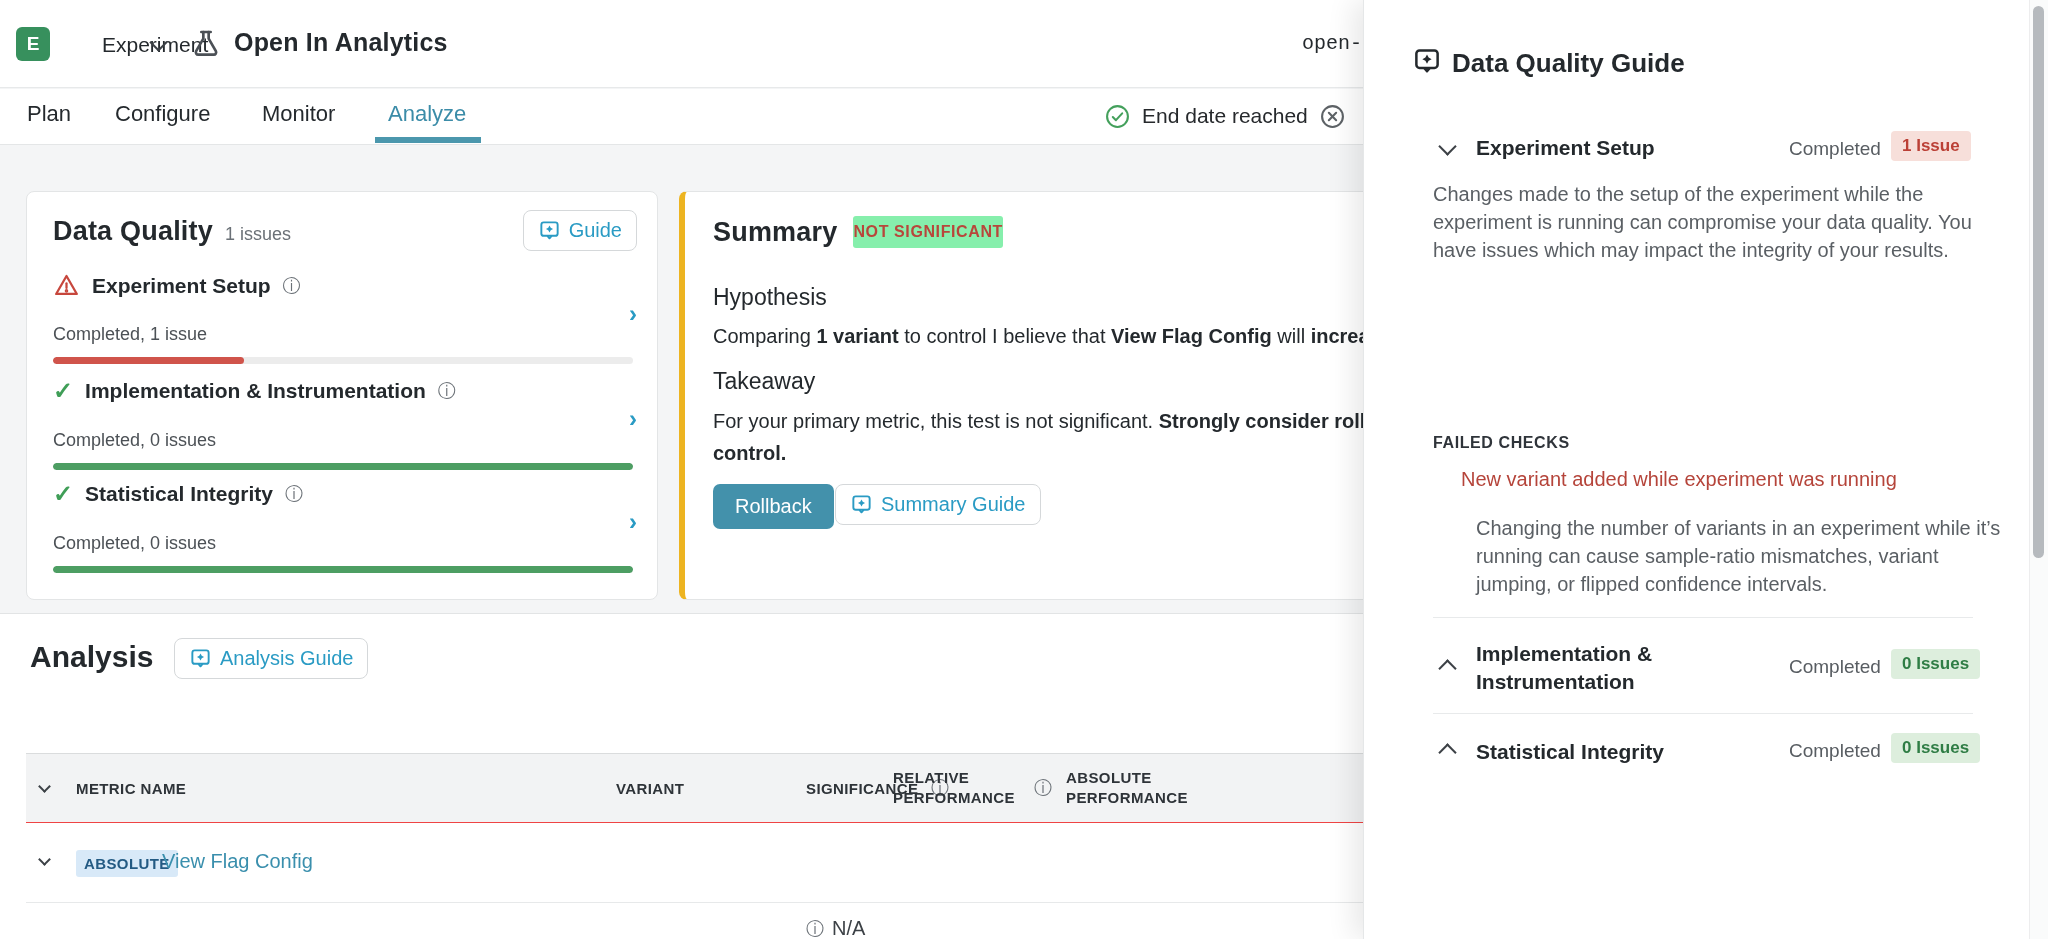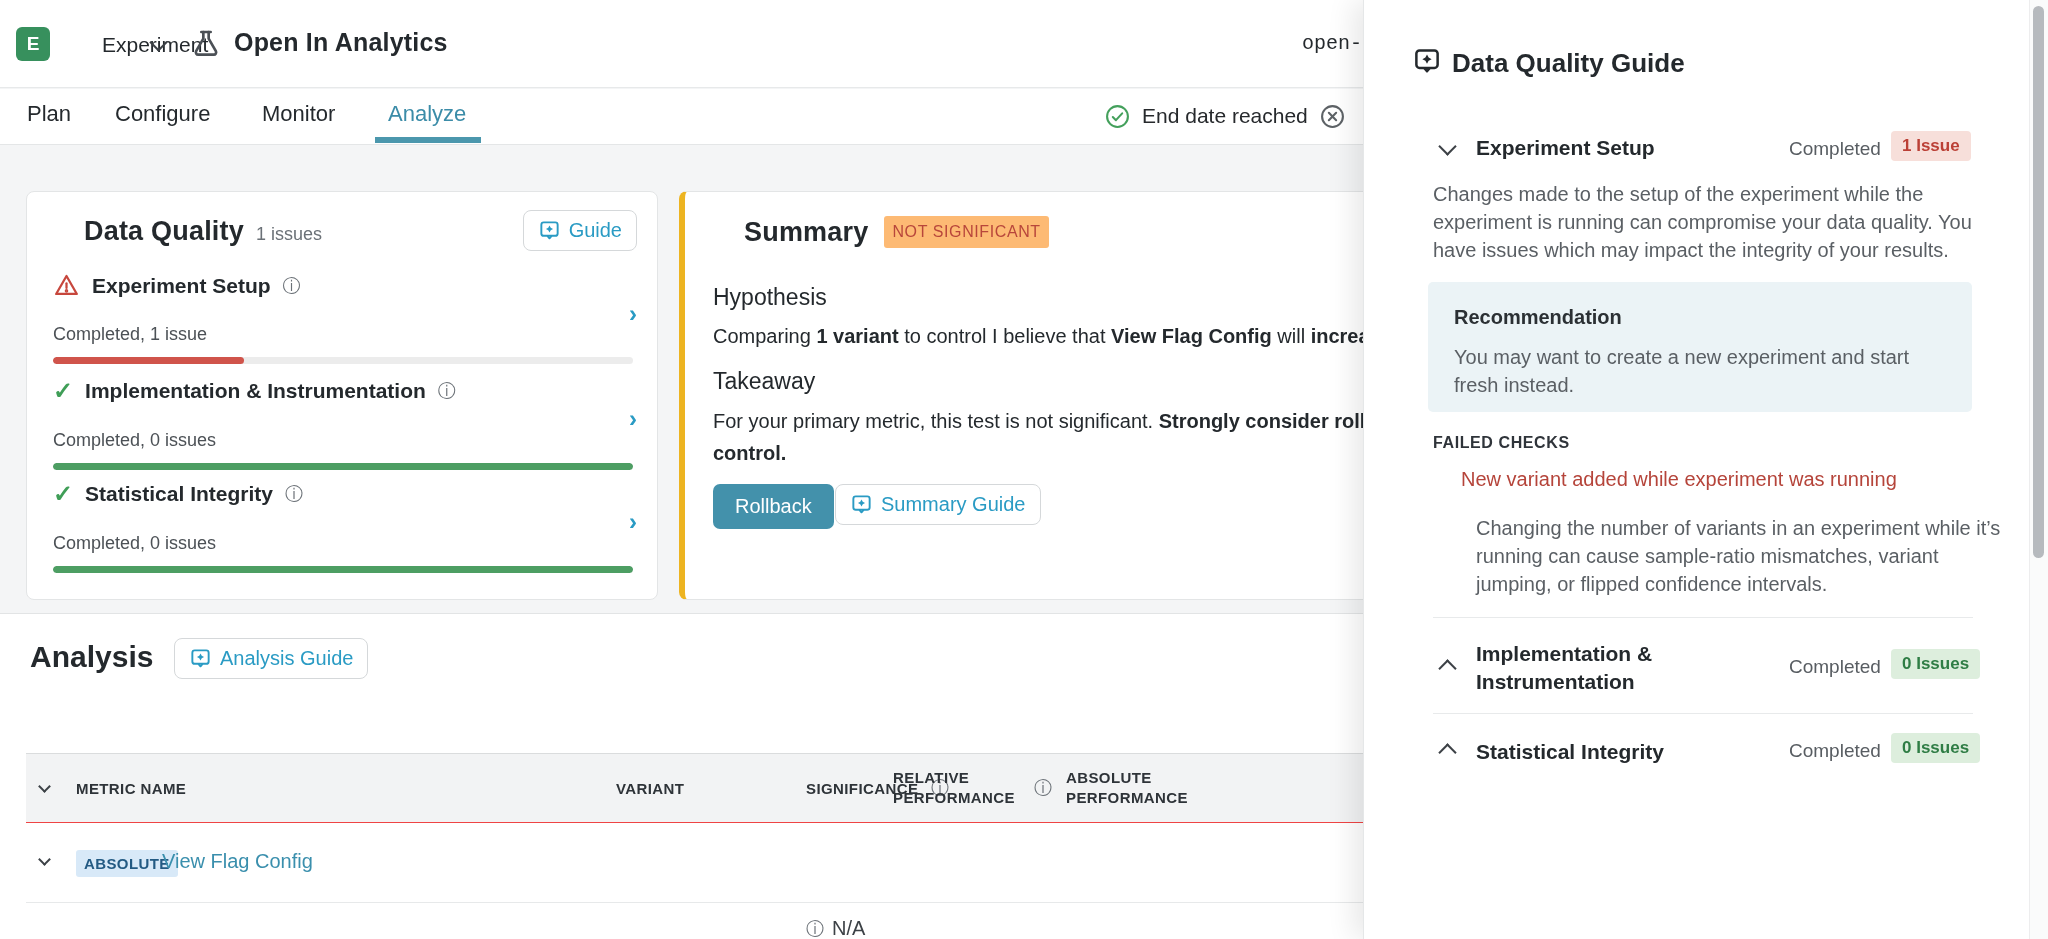--- a/index.html
+++ b/index.html
@@ -26,39 +26,39 @@
   .tab.active { color:#3b8ca8; }
   #tab-underline { position:absolute; left:375px; top:48px; width:106px; height:6px; background:#4b97ad; }
   #statusbar { position:absolute; top:0; left:1105px; height:54px; display:flex; align-items:center; gap:12px; }
   #end-date-label { font-size:21px; color:#26292c; }
 
   
   .card { position:absolute; top:191px; background:#fff; border:1px solid #e3e5e6; border-radius:8px; }
   #dq-card { left:26px; width:632px; height:409px; }
   #summary-card { left:679px; width:760px; height:409px; border-left:6px solid #edb421; }
 
-  .card-title { font-size:27px; font-weight:bold; letter-spacing:.2px;margin-left:31px; }
+  .card-title { font-size:27px; font-weight:bold; letter-spacing:.2px; }
   #dq-title-row { position:absolute; left:26px; top:24px; display:flex; align-items:baseline; gap:12px; }
   #dq-issues { font-size:18px; color:#6b7177; }
   .guide-btn { display:inline-flex; align-items:center; gap:8px; border:1px solid #d5d8da; border-radius:8px;
     background:#fff; color:#2a9bc4; font-size:20px; padding:8px 14px; cursor:pointer; }
   #dq-guide-btn { position:absolute; right:20px; top:18px; }
 
   .dq-item { position:absolute; left:26px; width:580px; }
   .dq-head { display:flex; align-items:center; gap:12px; }
   .dq-name { font-size:21px; font-weight:bold; }
   .info-i { font-size:18px; color:#6b7177; line-height:1; cursor:pointer; }
   .dq-status { font-size:18px; color:#4c5156; margin-top:25px; }
   .bar-track { margin-top:12px; width:100%; height:7px; border-radius:4px; background:#ececec; overflow:hidden; }
   .bar-fill { height:100%; border-radius:4px; }
   .row-chev { position:absolute; right:-4px; top:28px; color:#2a9bc4; font-size:24px; font-weight:bold; cursor:pointer; }
 
   
   #summary-title-row { position:absolute; left:28px; top:24px; display:flex; align-items:center; gap:16px; }
-  #sig-badge { background:#fdba74; color:#b8463b; font-size:16px; font-weight:normal; letter-spacing:.6px; padding:7px 8px; border-radius:3px; }
+  #sig-badge { background:#86efac; color:#b8463b; font-size:16px; font-weight:bold; letter-spacing:.6px; padding:7px 0; border-radius:3px; }
   .sec-h { font-size:23px; color:#24292d; }
   #hypothesis-h { position:absolute; left:28px; top:92px; }
   #hypothesis-p { position:absolute; left:28px; top:133px; font-size:20px; white-space:nowrap; }
   #takeaway-h { position:absolute; left:28px; top:176px; }
   #takeaway-p1 { position:absolute; left:28px; top:218px; font-size:20px; white-space:nowrap; }
   #takeaway-p2 { position:absolute; left:28px; top:250px; font-size:20px; font-weight:bold; }
   b.seg { font-weight:bold; }
   #rollback-btn { position:absolute; left:28px; top:292px; background:#4391ab; color:#fff; border:none; border-radius:7px;
     font-size:20px; padding:11px 22px; cursor:pointer; font-family:inherit; }
   #summary-guide-btn { position:absolute; left:150px; top:292px; }
@@ -286,24 +286,20 @@
     </span>
     <div id="panel-title">Data Quality Guide</div>
 
     <span class="p-sec-chev chev-down" style="top:140px"></span>
     <span class="p-sec-title" style="top:134px">Experiment Setup</span>
     <span class="p-completed" style="top:138px">Completed</span>
     <span class="badge badge-red p-badge" style="top:131px">1 Issue</span>
 
     <div class="p-par" style="top:180px">Changes made to the setup of the experiment while the experiment is running can compromise your data quality. You have issues which may impact the integrity of your results.</div>
 
-    <div id="reco-box">
-      <div id="reco-title">Recommendation</div>
-      <div id="reco-text">You may want to create a new experiment and start fresh instead.</div>
-    </div>
 
     <div id="failed-label">FAILED CHECKS</div>
     <div id="failed-title">New variant added while experiment was running</div>
     <div class="p-par" id="failed-desc">Changing the number of variants in an experiment while it’s running can cause sample-ratio mismatches, variant jumping, or flipped confidence intervals.</div>
 
     <div class="p-divider" style="top:617px"></div>
 
     <span class="p-sec-chev chev-up" style="top:662px"></span>
     <span class="p-sec-title" style="top:640px;width:240px;">Implementation &amp; Instrumentation</span>
     <span class="p-completed" style="top:656px">Completed</span>

